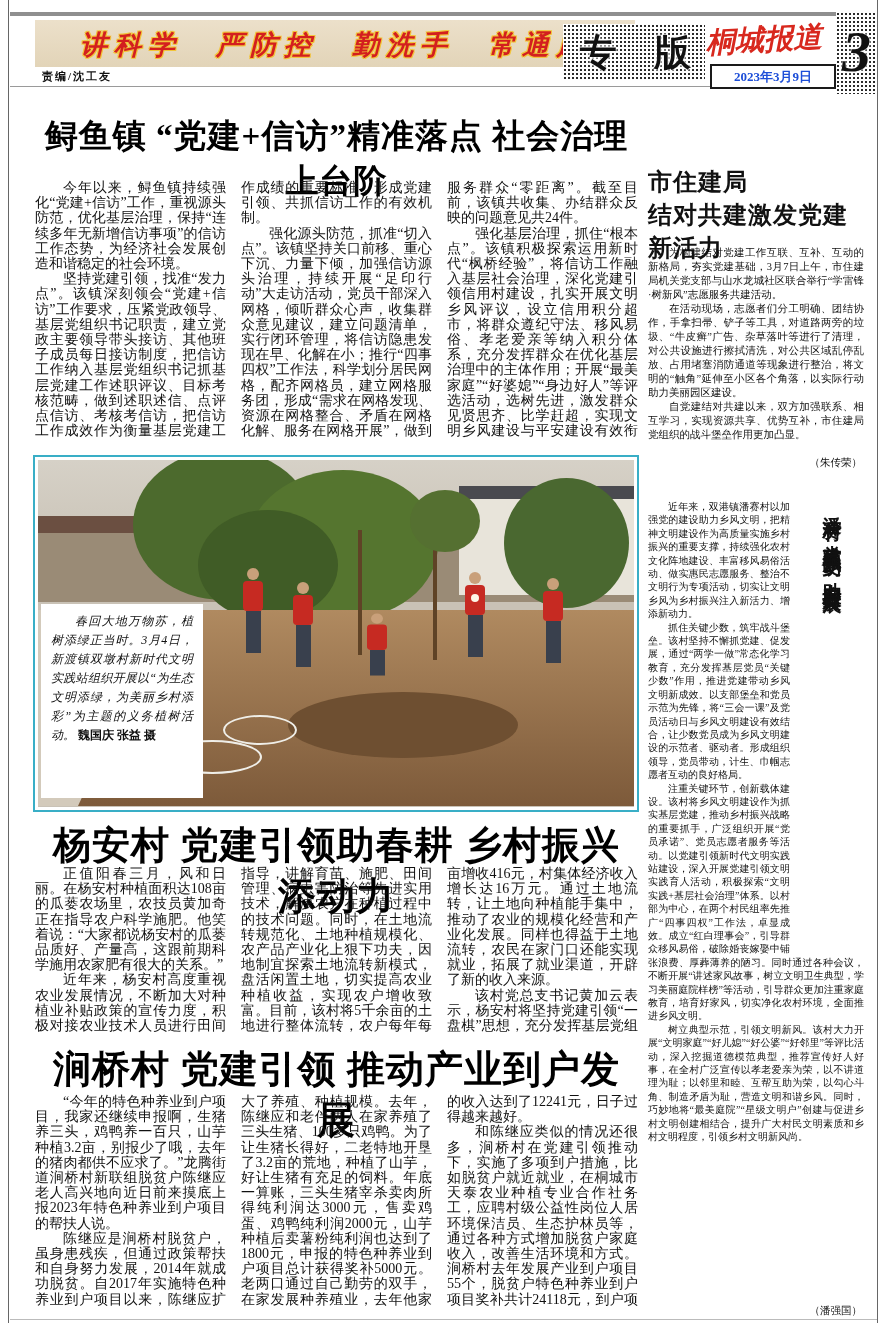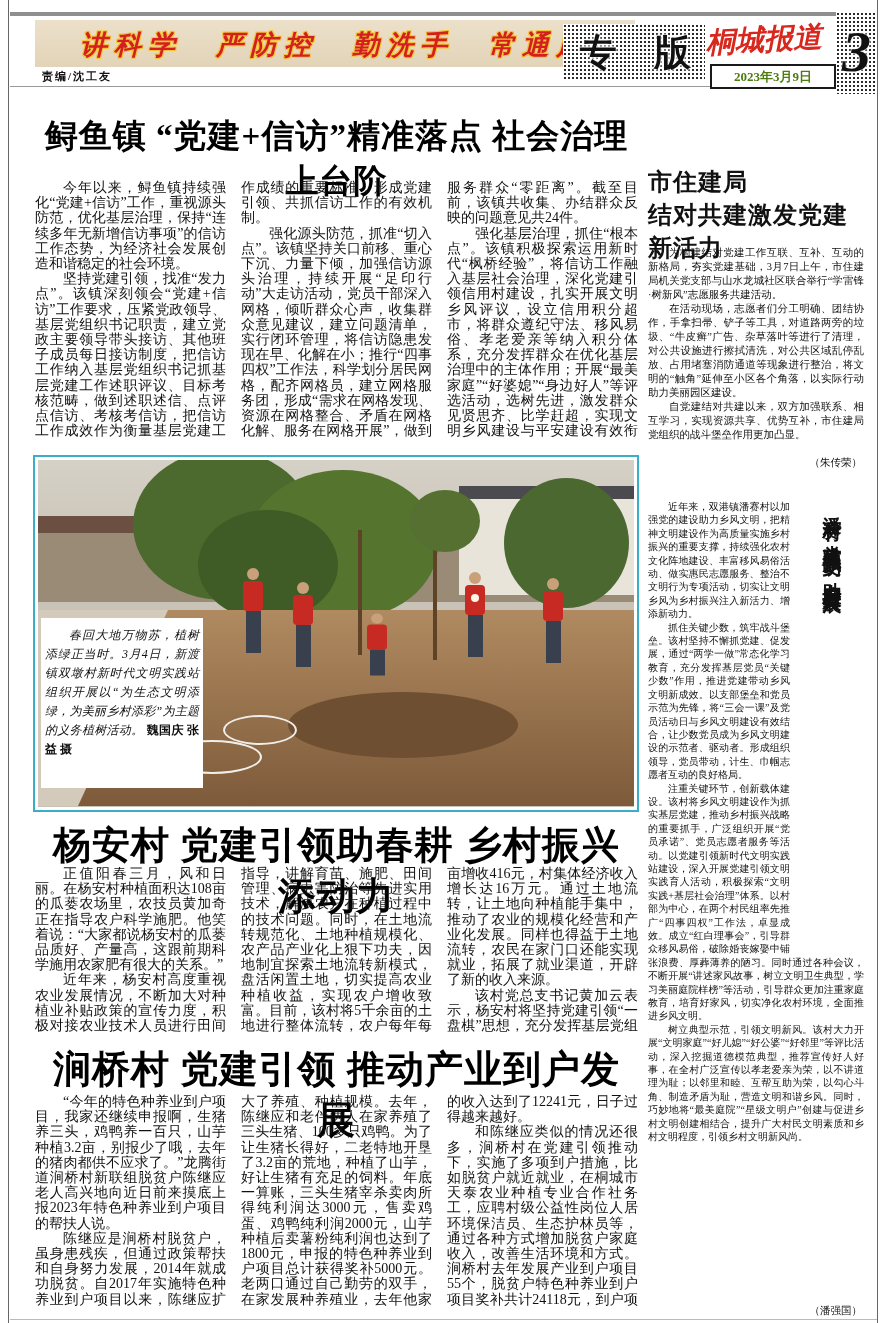--- a/index.html
+++ b/index.html
@@ -19,21 +19,21 @@
           letter-spacing:7px;color:#d31f1f;
           text-shadow:1px 1px 0 #f2c53a,-1px -1px 0 #f2c53a,1px -1px 0 #f2c53a,-1px 1px 0 #f2c53a;}
   .editor{left:42px;top:69px;font-size:11px;font-weight:bold;letter-spacing:2px;}
   .halftone{background-image:radial-gradient(#2a2a2a 1px,transparent 1.3px);background-size:4px 4px;background-color:#fff;}
   .edition{left:563px;top:24px;width:142px;height:57px;text-align:right;}
   .edition span{font-size:37px;font-weight:900;line-height:57px;letter-spacing:14px;
           text-shadow:0 0 3px #fff,0 0 3px #fff,0 0 3px #fff;}
   .masthead{left:706px;top:20px;width:130px;height:42px;color:#d8281e;font-size:29px;font-weight:900;
           font-style:italic;transform:rotate(-3deg);white-space:nowrap;}
   .datebox{left:710px;top:64px;width:122px;height:21px;border:2px solid #1a1a1a;background:#fff;
-          text-align:center;font-size:13px;line-height:21px;color:#4d7c0f;font-weight:bold;}
+          text-align:center;font-size:13px;line-height:21px;color:#1d4ed8;font-weight:bold;}
   .pagenum{left:836px;top:12px;width:41px;height:82px;text-align:center;}
   .pagenum span{font-size:58px;font-weight:900;font-style:italic;line-height:80px;
           text-shadow:0 0 3px #fff,0 0 3px #fff;}
   
   .hl{font-weight:900;text-align:center;letter-spacing:1px;color:#000;}
   .hl1{left:35px;top:114px;width:603px;font-size:33px;}
   .hl-mid{left:35px;width:603px;font-size:38px;}
   .hl-right{left:648px;top:166px;width:216px;font-size:24px;line-height:33px;font-weight:900;text-align:left;letter-spacing:1px;}
   
   .news{font-size:14px;line-height:15.2px;text-align:justify;overflow:hidden;}
@@ -61,21 +61,21 @@
   .path{left:0;top:150px;width:250px;height:196px;background:#d3cabb;
         clip-path:polygon(0 0,52% 0,16% 100%,0 100%);}
   .mound{left:250px;top:232px;width:230px;height:66px;background:#6e4f31;border-radius:50%;}
   .trunk{width:4px;background:#5f4326;}
   .rope{border:2px solid #efeee8;border-radius:50%;background:transparent;}
   .person{position:absolute;width:34px;}
   .p-head{width:12px;height:12px;border-radius:50%;background:#c9a07a;margin:0 auto;}
   .p-vest{width:20px;height:30px;background:#c62a22;border-radius:4px;margin:1px auto 0;position:relative;}
   .p-logo{position:absolute;left:6px;top:9px;width:8px;height:8px;border-radius:50%;background:#fdf6e6;}
   .p-legs{width:15px;height:42px;background:#39404d;margin:0 auto;}
-  .caption-box{left:3px;top:158px;width:162px;height:170px;background:#fff;padding:8px 4px;box-sizing:border-box;}
+  .caption-box{left:3px;top:144px;width:162px;height:194px;background:#fff;padding:8px 10px;box-sizing:border-box;}
   .caption{font-size:12px;line-height:19px;font-style:italic;text-align:justify;margin:0;text-indent:2em;}
   .credit{font-style:normal;font-weight:bold;}
 </style>
 </head>
 <body>
 
 <div class="abs edge-l"></div>
 <div class="abs edge-r"></div>
 <div class="abs rule-top"></div>
 <div class="abs rule-head"></div>

